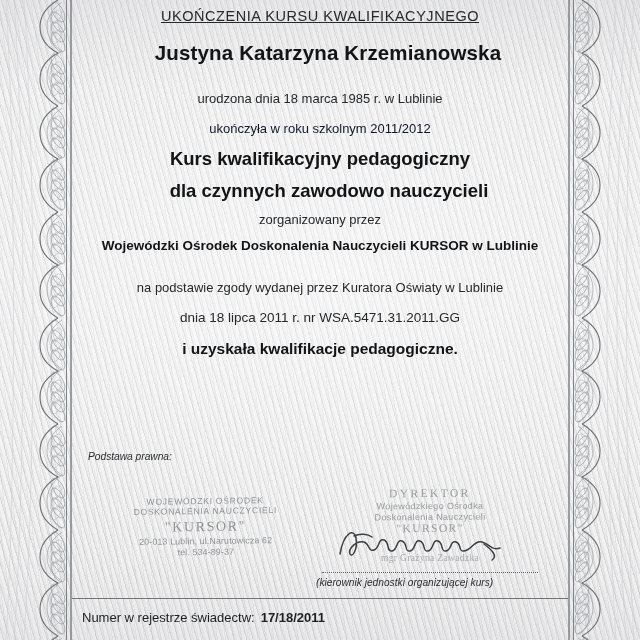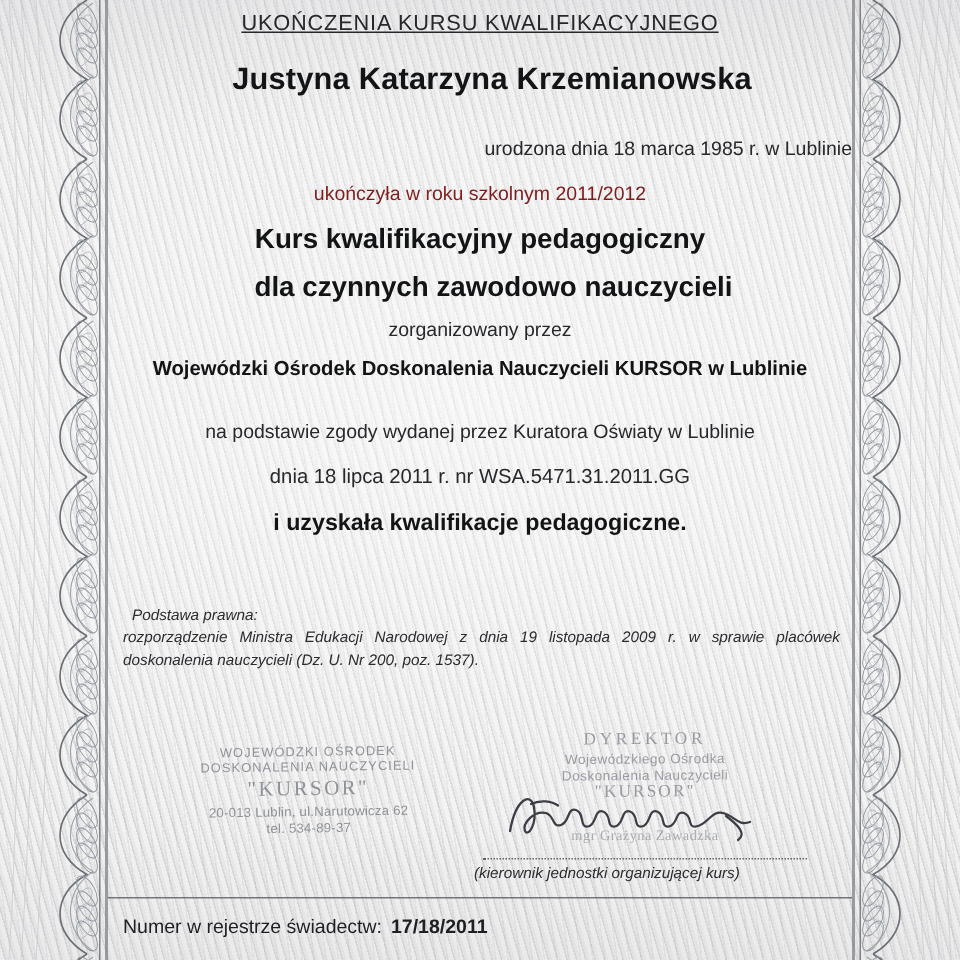--- a/index.html
+++ b/index.html
@@ -90,25 +90,25 @@
     text-decoration:underline;
   }
   .t-name {
     position:absolute; left:0; right:0; top:41px;
     font-size:20.5px; font-weight:bold; letter-spacing:0.15px;
     color:#131416;
     padding-left:16px;
   }
   .t-born {
     position:absolute; left:0; right:0; top:91px;
-    font-size:13px; color:#26282b;text-align:right;
+    font-size:13px; color:#26282b;
   }
   .t-year {
     position:absolute; left:0; right:0; top:121px;
-    font-size:13px; color:#7f1d1d;
+    font-size:13px; color:#0f172a;
   }
   .t-course1 {
     position:absolute; left:0; right:0; top:148px;
     font-size:18.5px; font-weight:bold; color:#131416;
   }
   .t-course2 {
     position:absolute; left:18px; right:0; top:180px;
     font-size:18.5px; font-weight:bold; color:#131416;
   }
   .t-orgby {
@@ -132,21 +132,21 @@
     font-size:15.5px; font-weight:bold; color:#131416;
   }
 
   
   .legal {
     position:absolute;
     left:10px; right:8px; top:404px;
     font-size:10.2px; font-style:italic; line-height:1.42;
     color:#2a2c2f;
   }
-  .legal .lead { display:block; margin-left:6px; margin-bottom:1px; }
+  .legal .lead { display:block; margin-left:6px; margin-bottom:1px;margin-top:46px; }
   .legal .body { display:block; text-align:justify; }
 
   
   .stamp-org {
     position:absolute; left:26px; top:496px;
     width:215px; text-align:center;
     color:#7b7f86; opacity:0.82;
     transform:rotate(-0.8deg);
     line-height:1.22;
   }
@@ -288,21 +288,20 @@
       <div class="line t-course1">Kurs kwalifikacyjny pedagogiczny</div>
       <div class="line t-course2">dla czynnych zawodowo nauczycieli</div>
       <div class="line t-orgby">zorganizowany przez</div>
       <div class="line t-org">Wojewódzki Ośrodek Doskonalenia Nauczycieli KURSOR w Lublinie</div>
       <div class="line t-basis">na podstawie zgody wydanej przez Kuratora Oświaty w Lublinie</div>
       <div class="line t-decision">dnia 18 lipca 2011 r. nr WSA.5471.31.2011.GG</div>
       <div class="line t-result">i uzyskała kwalifikacje pedagogiczne.</div>
 
       <div class="legal">
         <span class="lead">Podstawa prawna:</span>
-        <span class="body">rozporządzenie Ministra Edukacji Narodowej z dnia 19 listopada 2009 r. w sprawie placówek doskonalenia nauczycieli (Dz. U. Nr 200, poz. 1537).</span>
       </div>
 
       <div class="stamp-org">
         <div class="l1">WOJEWÓDZKI OŚRODEK</div>
         <div class="l2">DOSKONALENIA NAUCZYCIELI</div>
         <div class="l3">"KURSOR"</div>
         <div class="l4">20-013 Lublin, ul.Narutowicza 62</div>
         <div class="l5">tel. 534-89-37</div>
       </div>
 

